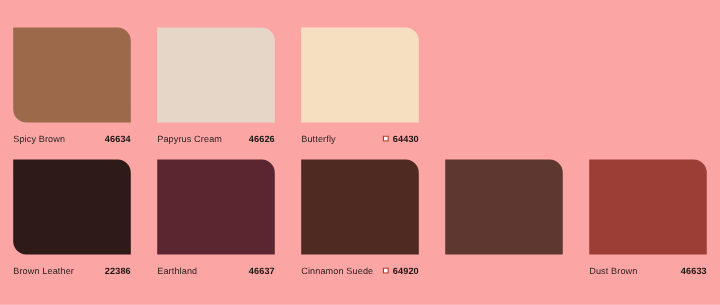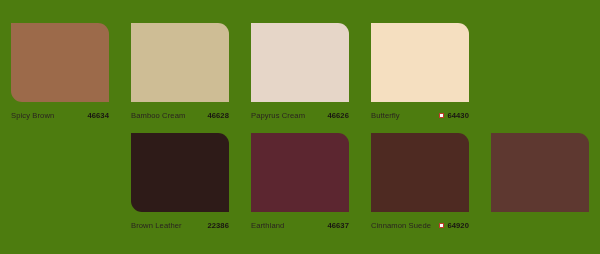--- a/index.html
+++ b/index.html
@@ -87,45 +87,35 @@
   .swatch-code {
     font-size: 7.6px;
     font-weight: bold;
     color: #1a1512;
     letter-spacing: 0.1px;
   }
 </style>
 </head>
 <body>
 
-<div class="palette-sheet" style="background: #4d7c0f;">
+<div class="palette-sheet" style="background: #fca5a5;">
 
   <div class="swatch-row row-top">
 
     <div class="swatch-cell corner-left">
       <div class="swatch-chip" style="background: rgb(156, 106, 74);"></div>
       <div class="swatch-label-bar">
         <span class="swatch-name">Spicy Brown</span>
         <span class="swatch-code-group">
 
           <span class="swatch-code">46634</span>
         </span>
       </div>
     </div>
 
-    <div class="swatch-cell corner-mid">
-      <div class="swatch-chip" style="background: rgb(206, 189, 149);"></div>
-      <div class="swatch-label-bar">
-        <span class="swatch-name">Bamboo Cream</span>
-        <span class="swatch-code-group">
-
-          <span class="swatch-code">46628</span>
-        </span>
-      </div>
-    </div>
 
 
     <div class="swatch-cell corner-mid">
       <div class="swatch-chip" style="background: rgb(230, 214, 200);"></div>
       <div class="swatch-label-bar">
         <span class="swatch-name">Papyrus Cream</span>
         <span class="swatch-code-group">
 
           <span class="swatch-code">46626</span>
         </span>
@@ -177,16 +167,26 @@
           <span class="swatch-marker" style="border-color: rgb(192, 57, 43);"></span>
           <span class="swatch-code">64920</span>
         </span>
       </div>
     </div>
 
     <div class="swatch-cell corner-mid">
       <div class="swatch-chip" style="background: rgb(94, 56, 48);"></div>
     </div>
 
+    <div class="swatch-cell corner-right">
+      <div class="swatch-chip" style="background: rgb(156, 62, 54);"></div>
+      <div class="swatch-label-bar">
+        <span class="swatch-name">Dust Brown</span>
+        <span class="swatch-code-group">
+
+          <span class="swatch-code">46633</span>
+        </span>
+      </div>
+    </div>
 
   </div>
 
 </div>
 
 </body></html>

